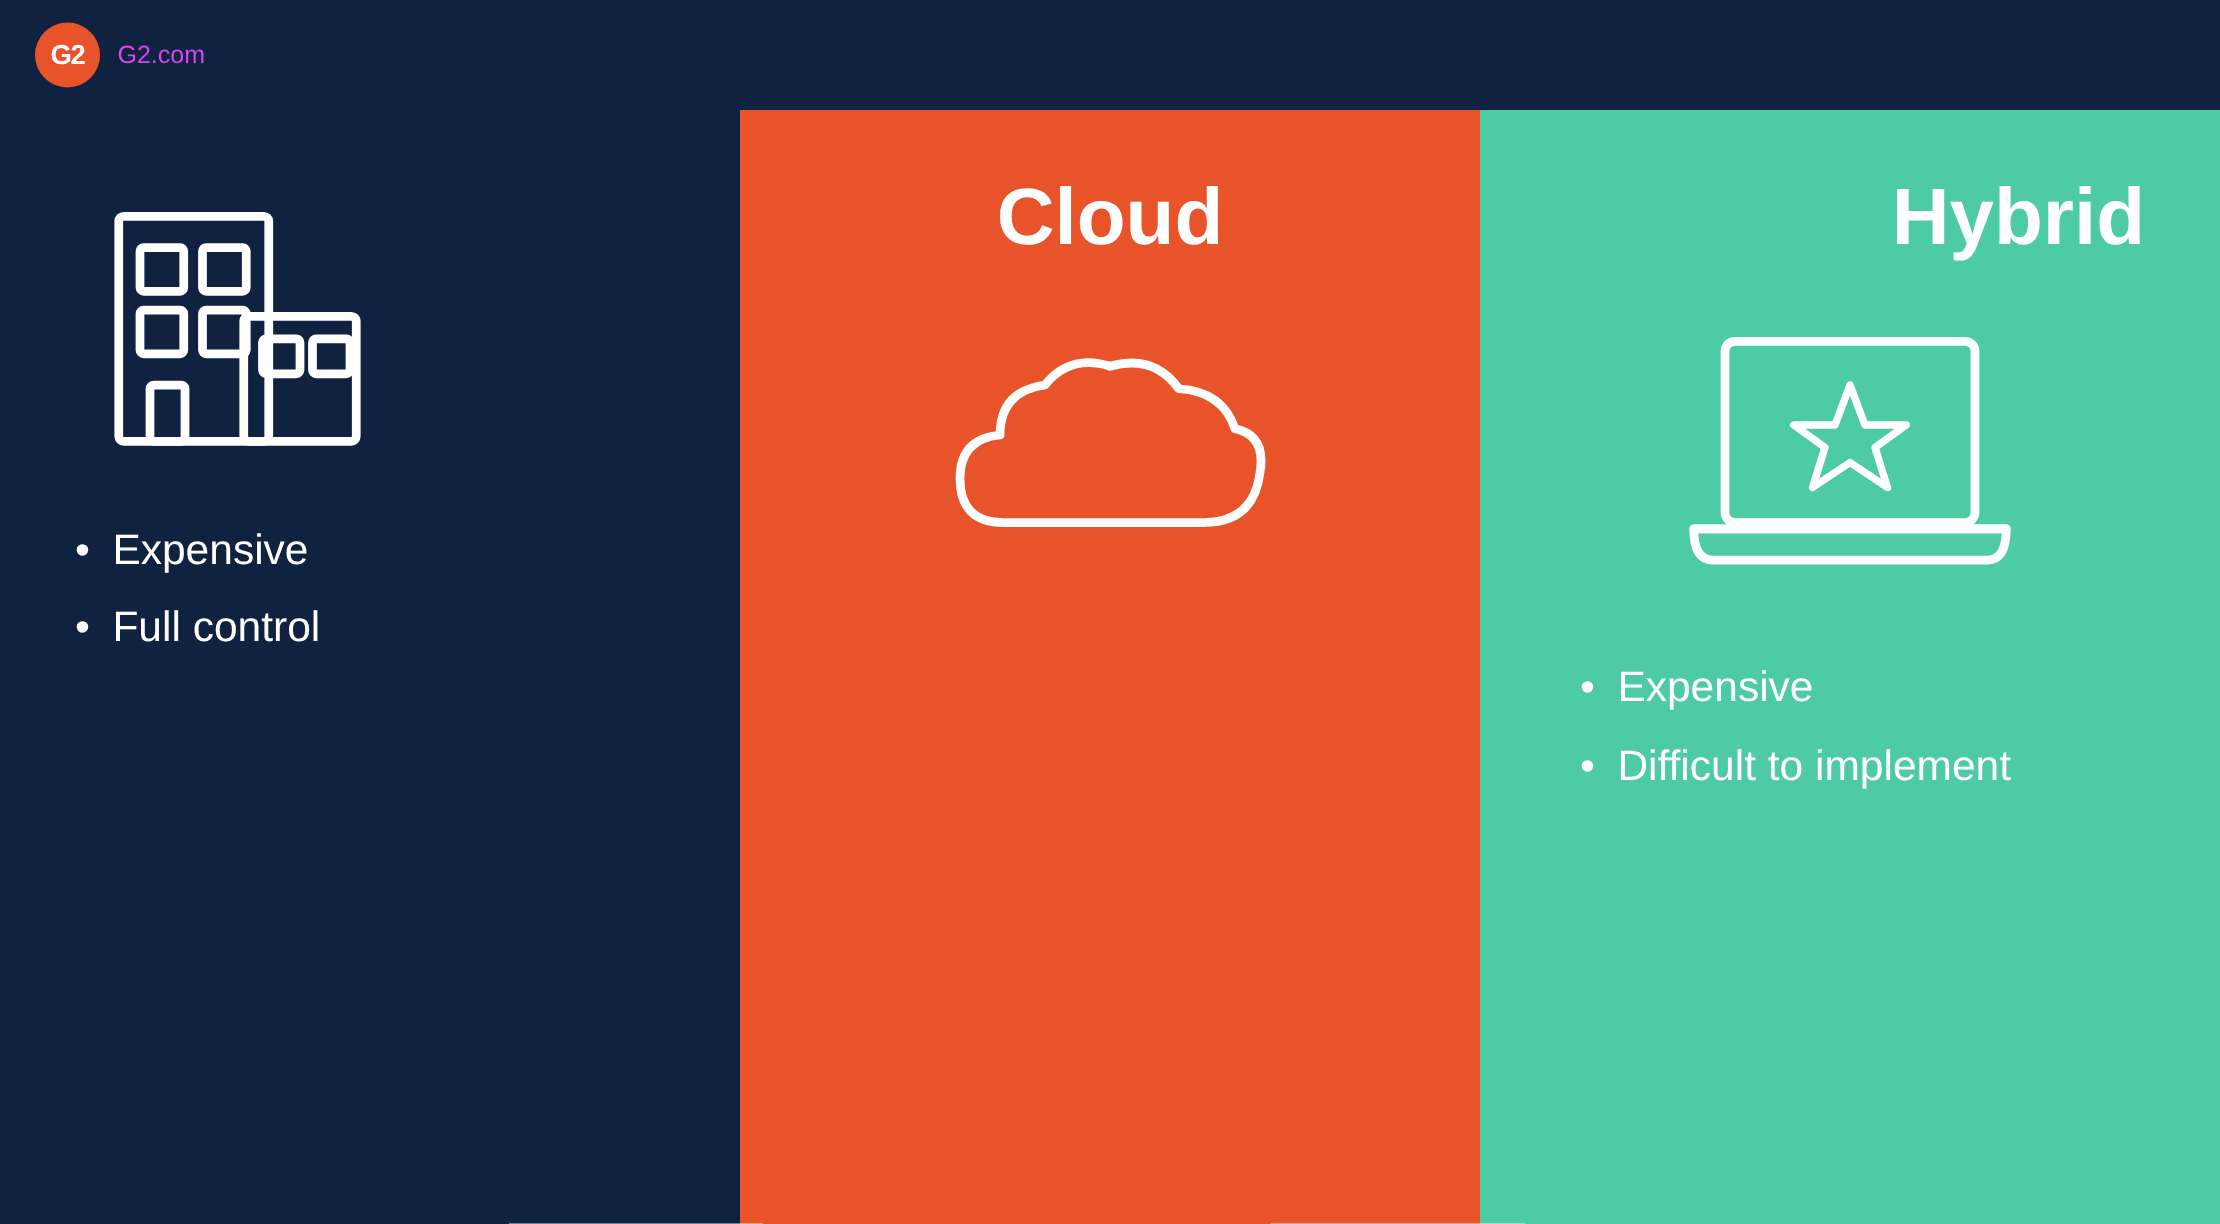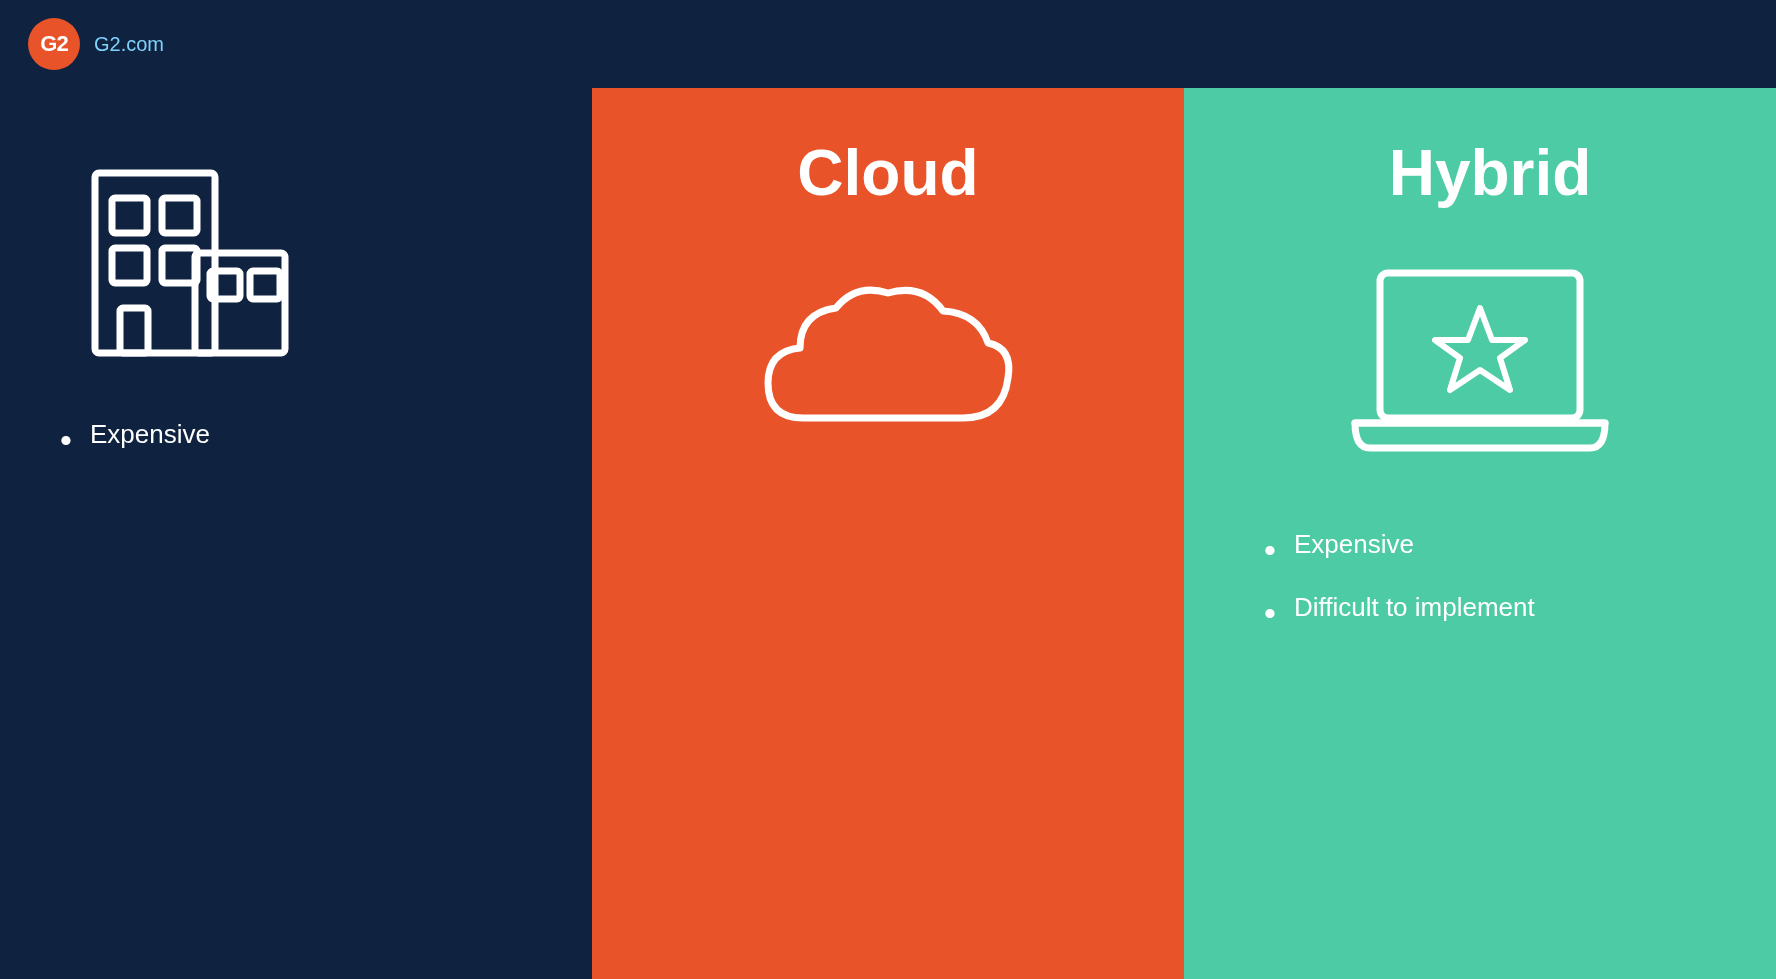--- a/index.html
+++ b/index.html
@@ -30,21 +30,21 @@
       display: flex;
       align-items: center;
       justify-content: center;
       font-size: 22px;
       font-weight: 900;
       color: #ffffff;
       letter-spacing: -1px;
     }
 
     .g2-domain {
-      color: #7dd3fc;
+      color: #d946ef;
       font-size: 20px;
       font-weight: 400;
     }
 
     .columns {
       display: flex;
       flex: 1;
     }
 
     .col {
@@ -60,21 +60,21 @@
       align-items: flex-start;
     }
 
     .col-cloud {
       background-color: #e8532a;
       align-items: center;
     }
 
     .col-hybrid {
       background-color: #4dcba4;
-      align-items: center;
+      align-items: flex-end;
     }
 
     .col-title {
       font-size: 64px;
       font-weight: 800;
       color: white;
       margin-bottom: 40px;
       line-height: 1.1;
     }
 
@@ -117,21 +117,21 @@
     .col-cloud .bullet-list {
       padding-left: 30px;
     }
 
     .col-hybrid .bullet-list {
       padding-left: 20px;
     }
 
     .bullet-list li {
       color: white;
-      font-size: 26px;
+      font-size: 34px;
       font-weight: 500;
       margin-bottom: 18px;
       display: flex;
       align-items: flex-start;
       gap: 18px;
       line-height: 1.3;
     }
 
     .bullet-list li::before {
       content: '•';
@@ -178,20 +178,23 @@
 
         <rect x="130" y="128" width="30" height="28" rx="3"></rect>
         <rect x="170" y="128" width="30" height="28" rx="3"></rect>
 
         <rect x="40" y="165" width="28" height="45" rx="3"></rect>
       </svg>
     </div>
     <ul class="bullet-list">
       <li>
           <span>Expensive</span>
+        </li>
+      <li>
+          <span>Full control</span>
         </li>
     </ul>
   </div>
 
   <div class="col col-cloud">
     <div class="col-title">Cloud</div>
     <div class="icon-area">
       <svg class="cloud-icon" width="280" height="200" viewBox="0 0 280 200">
 
         <path d="M55 155 

